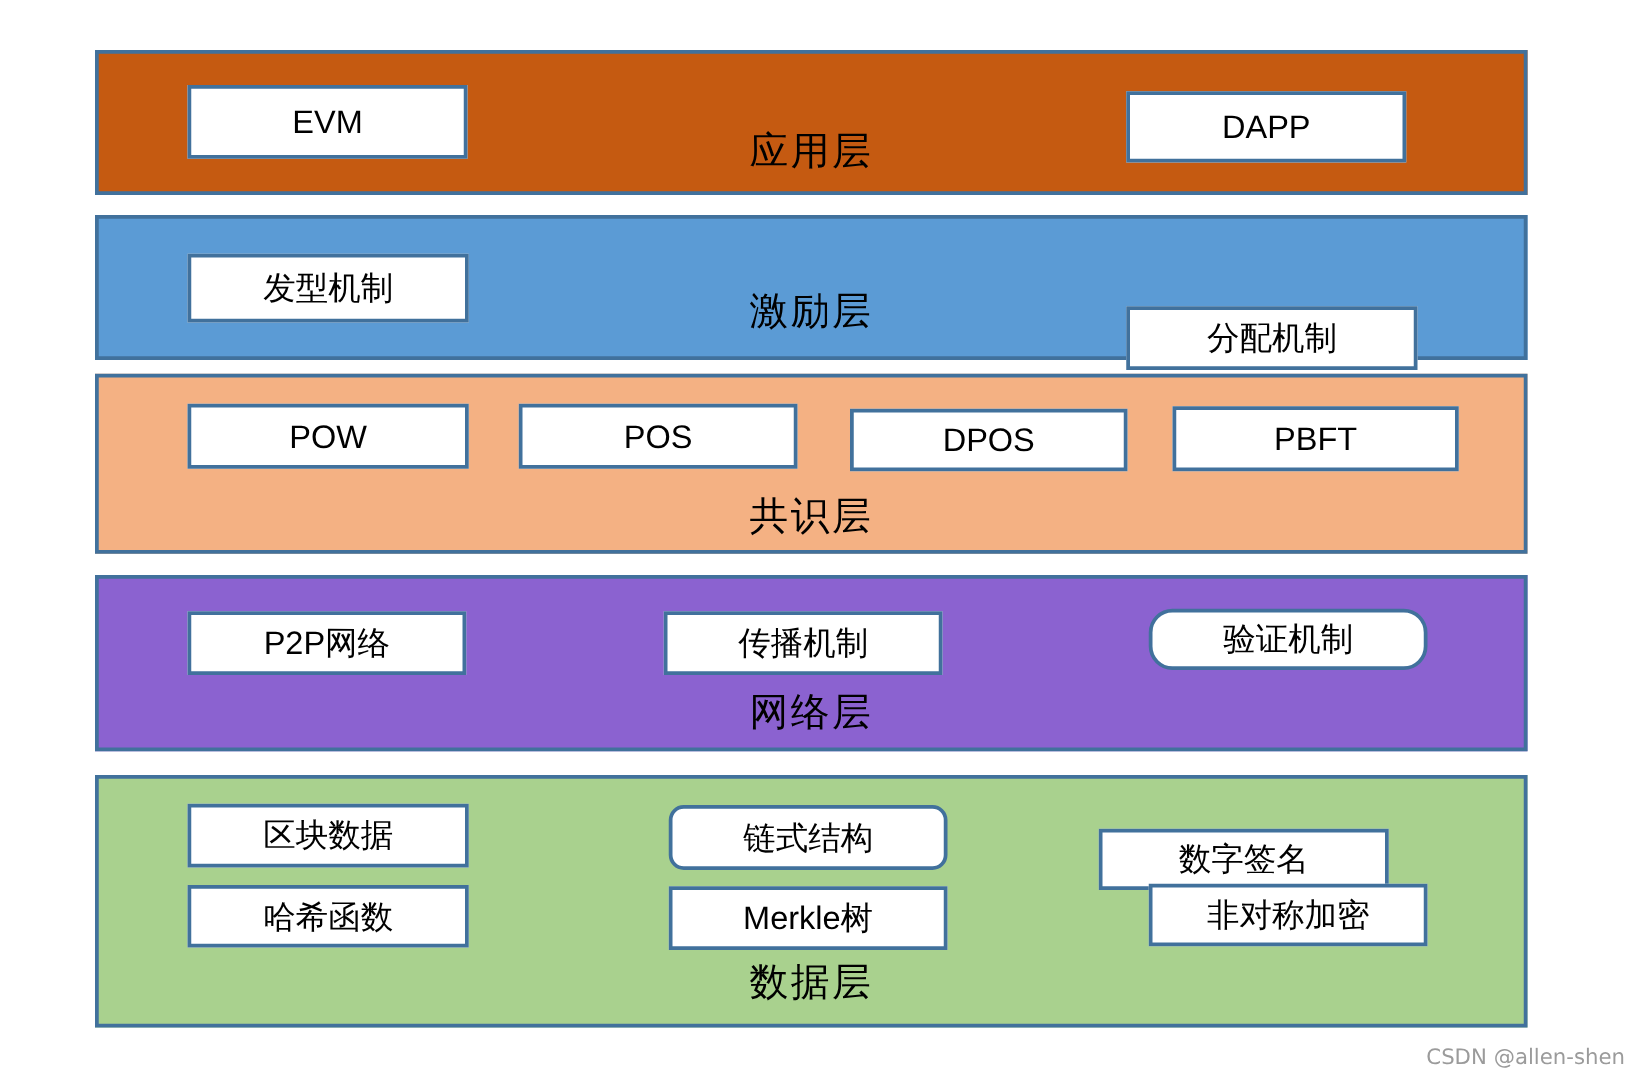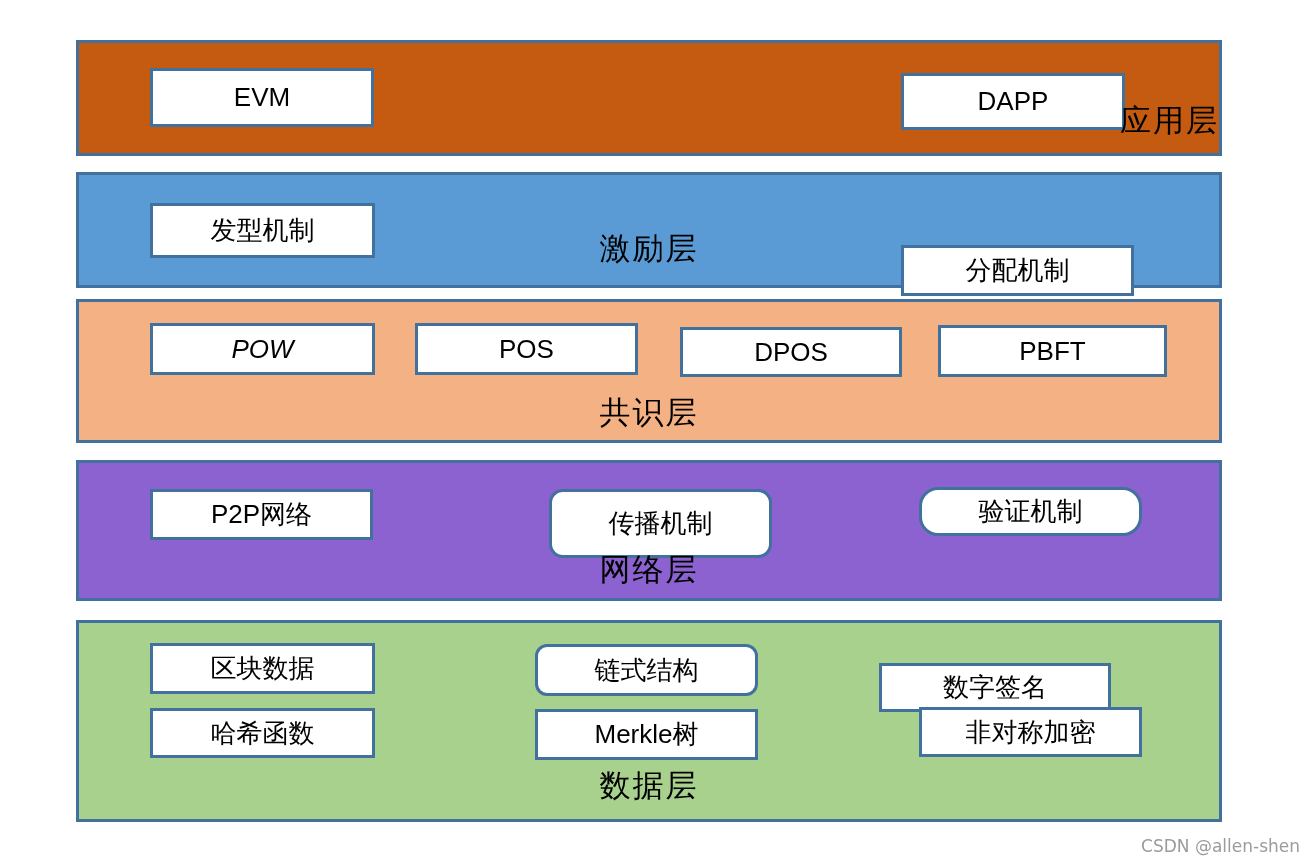--- a/index.html
+++ b/index.html
@@ -62,40 +62,40 @@
   #layer-4 { top: 620px; height: 202px; }
 </style>
 </head>
 <body>
 
 <div class="canvas">
 
   <div class="layer" id="layer-0" style="background-color: rgb(197, 90, 17);">
     <div class="box" style="left:71px; top:25px; width:224px; height:59px;">EVM</div>
     <div class="box" style="left:822px; top:30px; width:224px; height:57px;">DAPP</div>
-    <div class="layer-label" style="bottom:11px;text-align:right;">应用层</div>
+    <div class="layer-label" style="bottom:11px;">应用层</div>
   </div>
 
   <div class="layer" id="layer-1" style="background-color: rgb(91, 155, 213);">
     <div class="box" style="left:71px; top:28px; width:225px; height:55px;">发型机制</div>
     <div class="box" style="left:822px; top:30px; width:233px; height:51px;margin-top:40px;">分配机制</div>
     <div class="layer-label" style="bottom:15px;">激励层</div>
   </div>
 
   <div class="layer" id="layer-2" style="background-color: rgb(244, 177, 131);">
-    <div class="box" style="left:71px; top:21px; width:225px; height:52px;font-style:italic;">POW</div>
+    <div class="box" style="left:71px; top:21px; width:225px; height:52px;">POW</div>
     <div class="box" style="left:336px; top:21px; width:223px; height:52px;">POS</div>
     <div class="box" style="left:601px; top:25px; width:222px; height:50px;">DPOS</div>
     <div class="box" style="left:859px; top:23px; width:229px; height:52px;">PBFT</div>
     <div class="layer-label" style="bottom:6px;">共识层</div>
   </div>
 
   <div class="layer" id="layer-3" style="background-color: rgb(139, 98, 208);">
     <div class="box" style="left:71px; top:26px; width:223px; height:51px;">P2P网络</div>
-    <div class="box" style="left:470px; top:26px; width:223px; height:69px;border-radius:14px;">传播机制</div>
+    <div class="box" style="left:452px; top:26px; width:223px; height:51px;">传播机制</div>
     <div class="box" style="left:840px; top:24px; width:223px; height:49px;border-radius:19px;">验证机制</div>
     <div class="layer-label" style="bottom:7px;">网络层</div>
   </div>
 
   <div class="layer" id="layer-4" style="background-color: rgb(169, 209, 142);">
     <div class="box" style="left:71px; top:20px; width:225px; height:51px;">区块数据</div>
     <div class="box" style="left:456px; top:21px; width:223px; height:52px;border-radius:12px;">链式结构</div>
     <div class="box" style="left:800px; top:20px; width:232px; height:49px;margin-top:20px;">数字签名</div>
     <div class="box" style="left:71px; top:85px; width:225px; height:50px;">哈希函数</div>
     <div class="box" style="left:456px; top:86px; width:223px; height:51px;">Merkle树</div>

